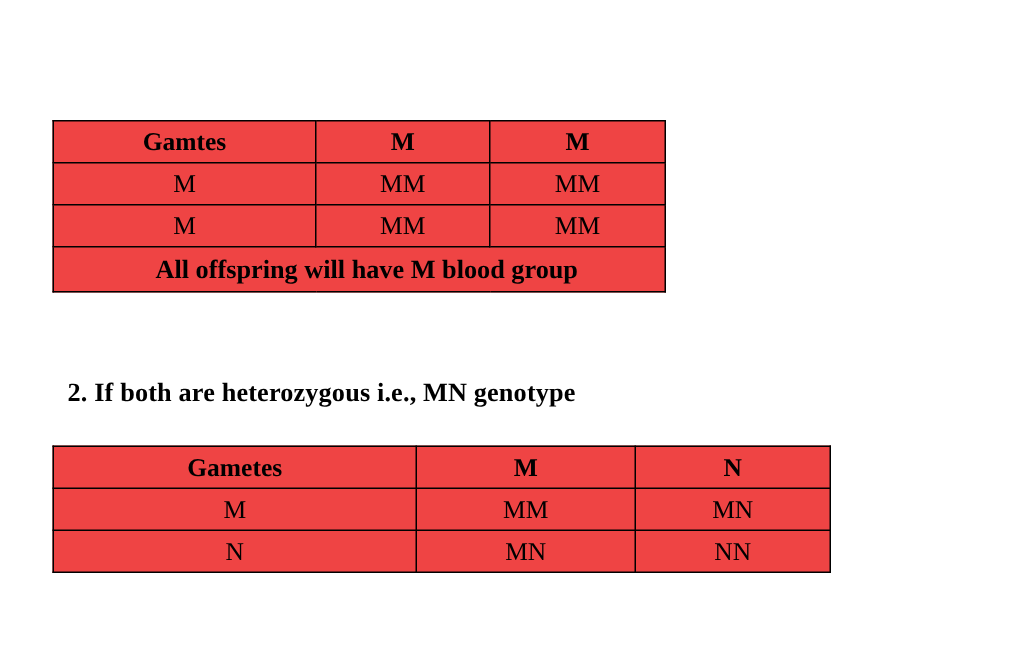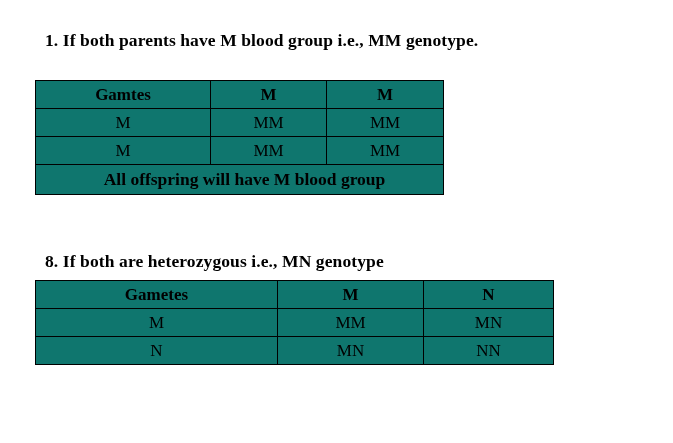--- a/index.html
+++ b/index.html
@@ -29,21 +29,21 @@
     white-space: nowrap;
     letter-spacing: 0.1px;
   }
   #heading-1 { top: 31px; }
   #heading-2 { top: 252px; }
 
   table.punnett {
     position: absolute;
     border-collapse: collapse;
     table-layout: fixed;
-    background: #0f766e;
+    background: #ef4444;
   }
   table.punnett td {
     border: 1px solid #000000;
     text-align: center;
     vertical-align: middle;
     font-size: 17px;
     font-weight: normal;
     height: 27px;
     padding: 0;
     line-height: 1.05;
@@ -66,34 +66,33 @@
     top: 80px;
     width: 408px;
   }
   #table-1 col.c1 { width: 175px; }
   #table-1 col.c2 { width: 116px; }
   #table-1 col.c3 { width: 117px; }
 
   
   #table-2 {
     left: 35px;
-    top: 280px;
+    top: 297px;
     width: 518px;
     font-family: Liberation Serif, serif;
   }
   #table-2 col.c1 { width: 242px; }
   #table-2 col.c2 { width: 146px; }
   #table-2 col.c3 { width: 130px; }
 </style>
 </head>
 <body>
 
 <div class="page">
 
-  <div class="heading" id="heading-1">1. If both parents have M blood group i.e., MM genotype.</div>
 
   <table class="punnett" id="table-1">
     <colgroup>
       <col class="c1">
         <col class="c2">
         <col class="c3">
     </colgroup>
     <tbody>
       <tr>
         <td class="head">Gamtes</td>
@@ -109,21 +108,21 @@
         <td>M</td>
         <td>MM</td>
         <td>MM</td>
       </tr>
       <tr>
         <td class="footer" colspan="3">All offspring will have M blood group</td>
       </tr>
     </tbody>
   </table>
 
-  <div class="heading" id="heading-2">8. If both are heterozygous i.e., MN genotype</div>
+  <div class="heading" id="heading-2">2. If both are heterozygous i.e., MN genotype</div>
 
   <table class="punnett" id="table-2">
     <colgroup>
       <col class="c1">
         <col class="c2">
         <col class="c3">
     </colgroup>
     <tbody>
       <tr>
         <td class="head">Gametes</td>

